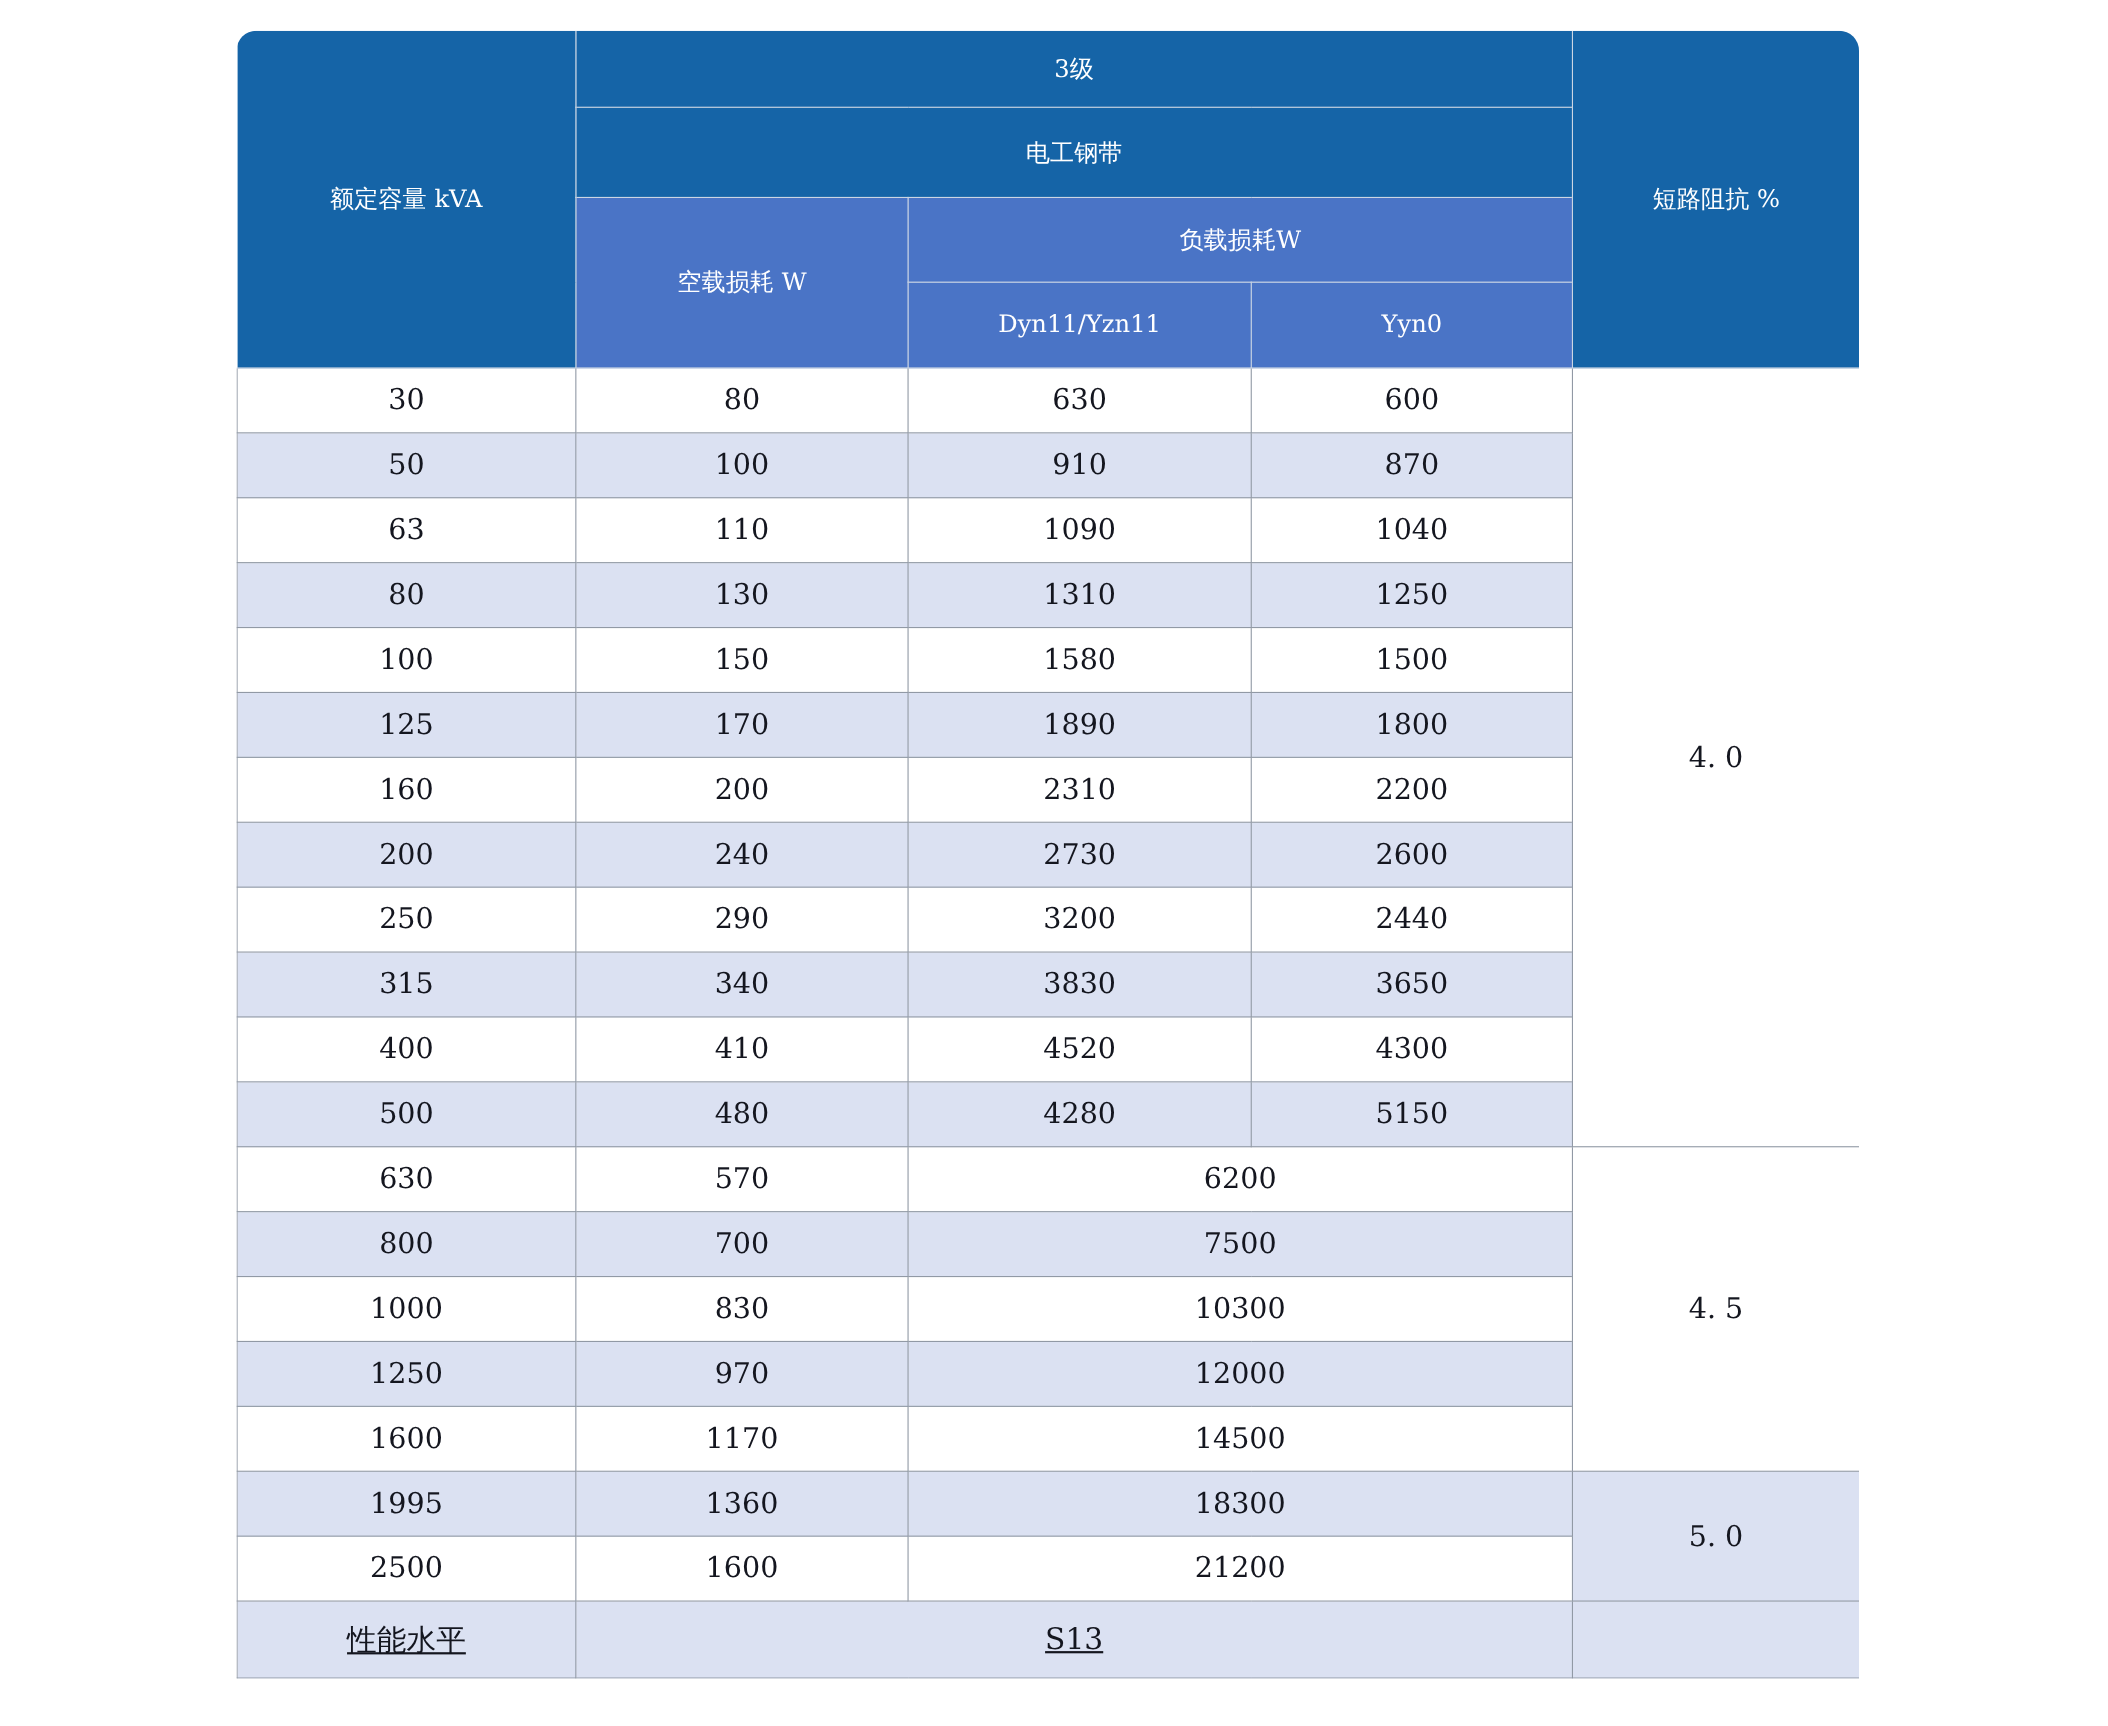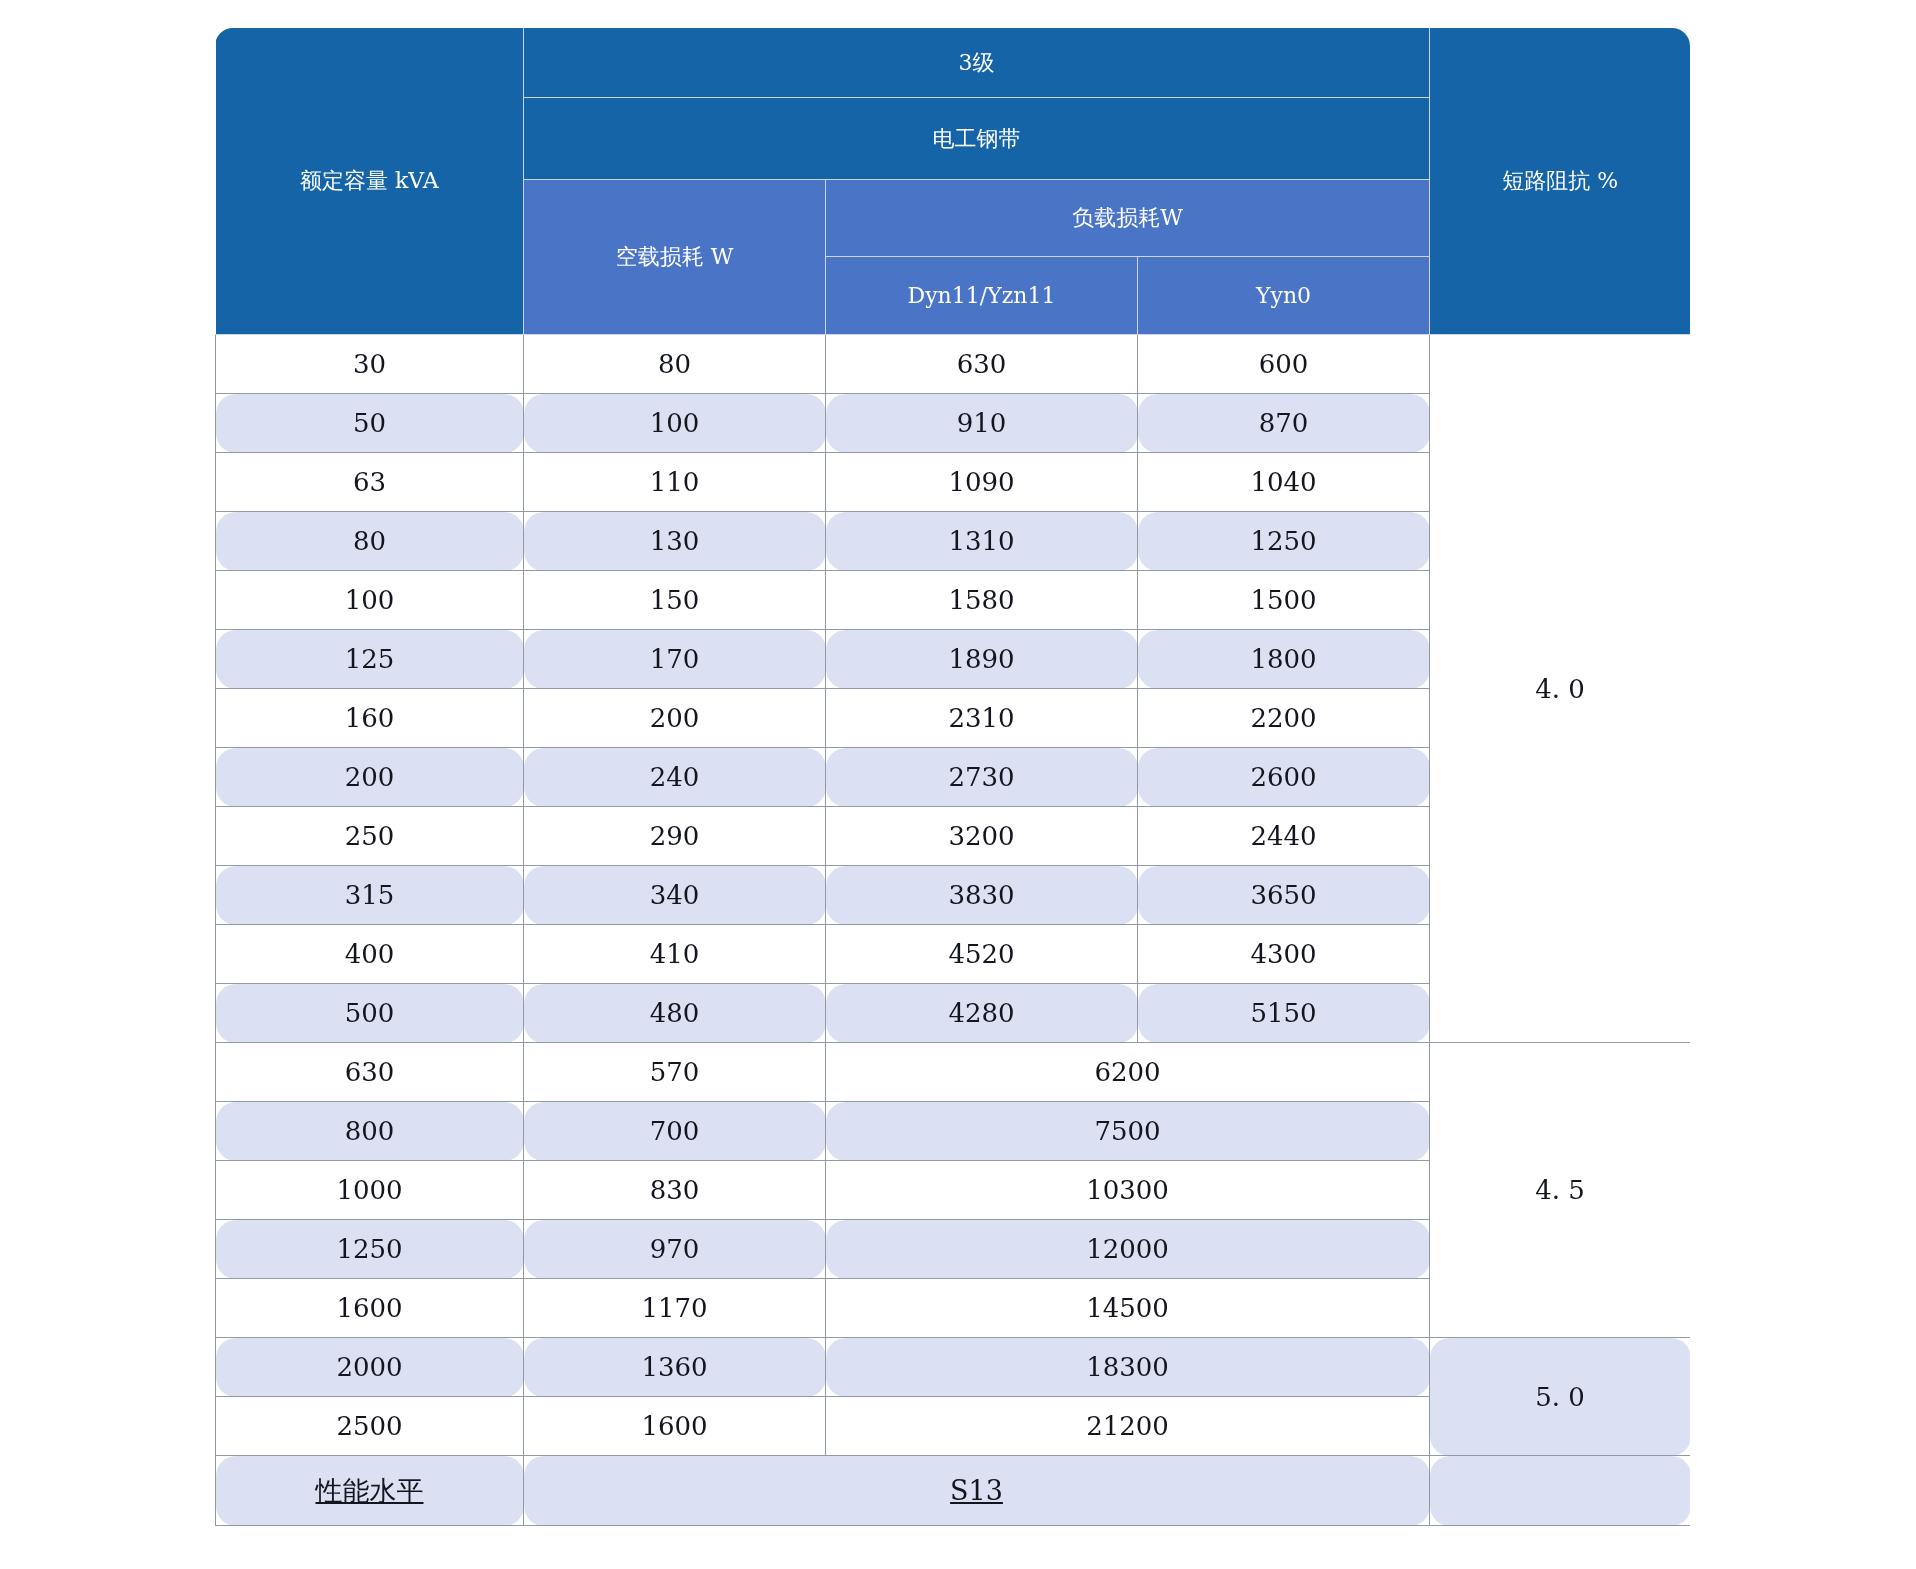--- a/index.html
+++ b/index.html
@@ -60,21 +60,21 @@
   tbody td{
     border:1px solid var(--grid_line);
     background:var(--row_white);
     height:58px;
     text-align:center;
     vertical-align:middle;
     font-size:26px;
     color:var(--text_dark);
     padding:0;
   }
-  tbody tr.alt td{background:var(--row_alt);border-radius:20px;}
+  tbody tr.alt td{background:var(--row_alt);}
   tbody td.imp{
     background:var(--row_white);
     font-size:26px;
     margin-top:24px;
   }
   tbody tr.foot td{
     background:var(--row_alt);
     height:69px;
     font-size:27px;
     text-decoration:underline;
@@ -206,21 +206,21 @@
           <td>1250</td>
           <td>970</td>
           <td colspan="2">12000</td>
         </tr>
         <tr>
           <td>1600</td>
           <td>1170</td>
           <td colspan="2">14500</td>
         </tr>
         <tr class="alt">
-          <td>2000</td>
+          <td>1995</td>
           <td>1360</td>
           <td colspan="2">18300</td>
           <td class="imp" rowspan="2">5. 0</td>
         </tr>
         <tr>
           <td>2500</td>
           <td>1600</td>
           <td colspan="2">21200</td>
         </tr>
 

